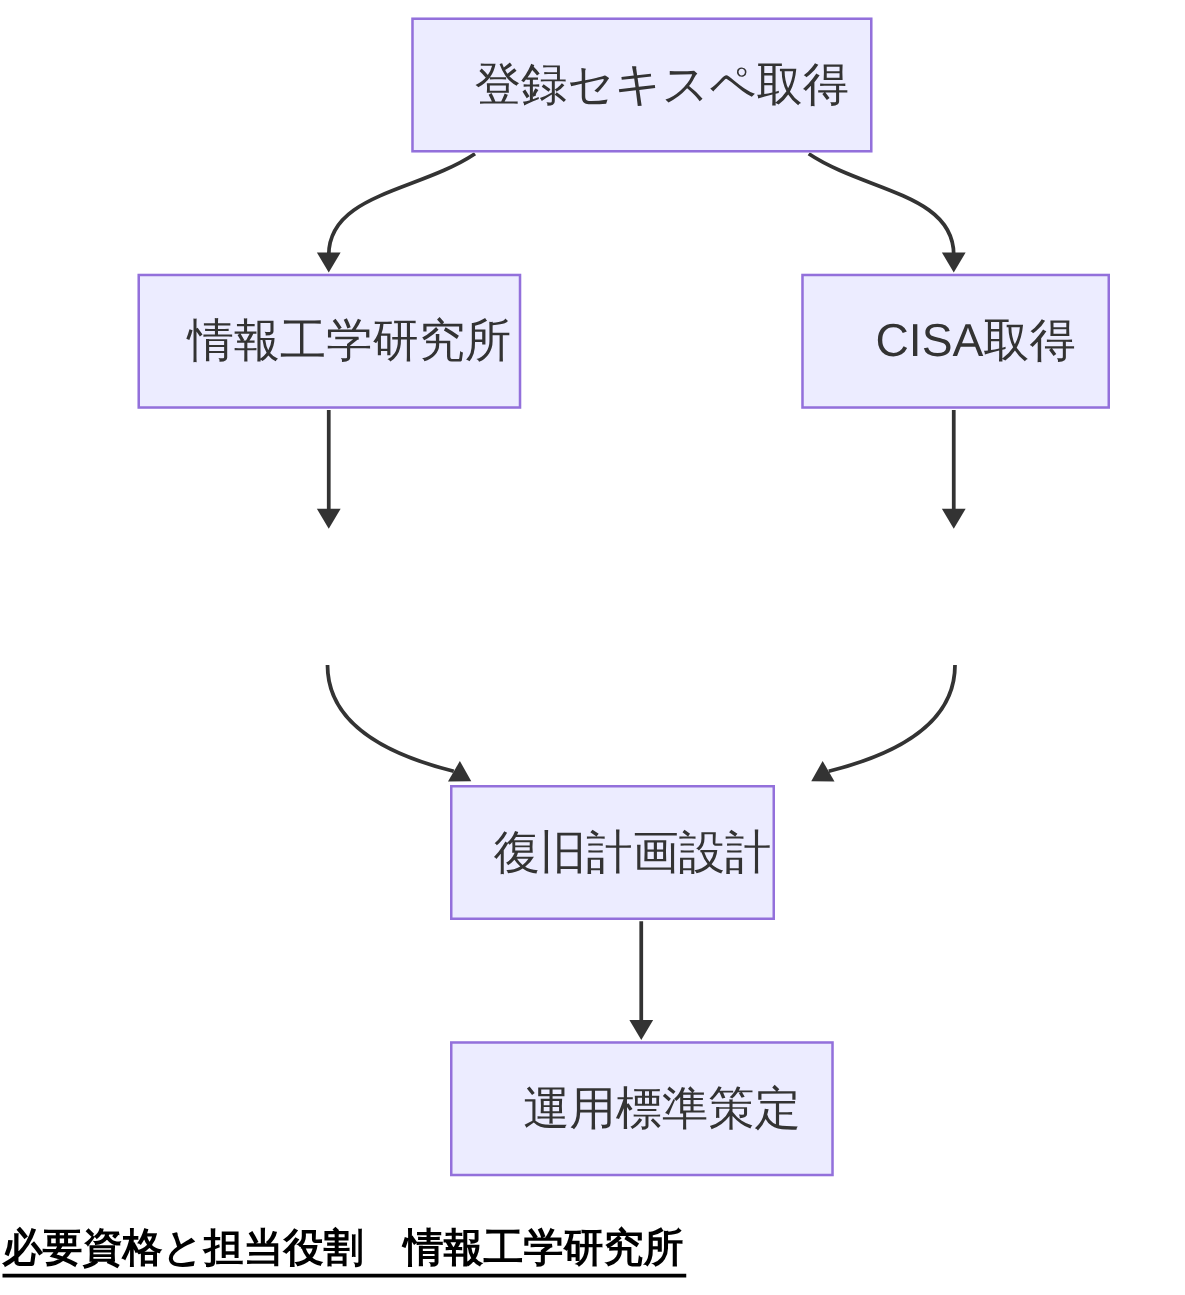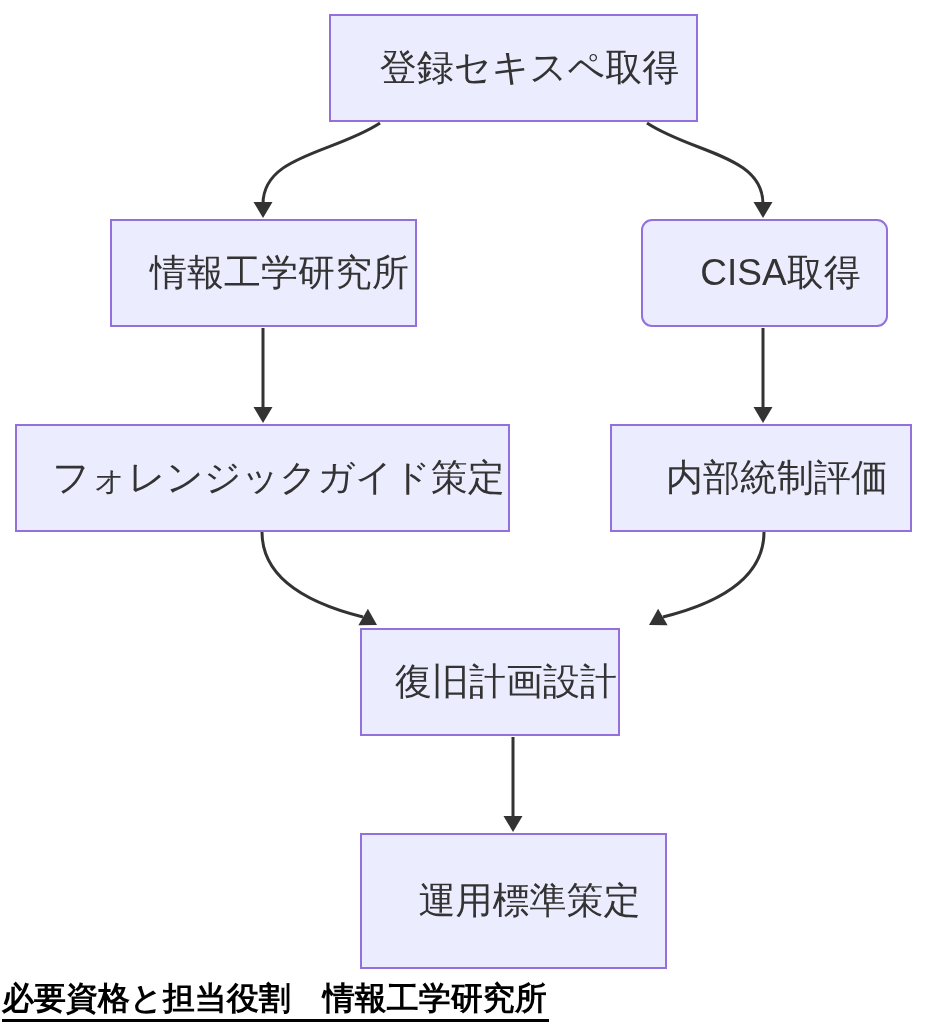--- a/index.html
+++ b/index.html
@@ -39,25 +39,25 @@
     display: flex;
     align-items: center;
     justify-content: center;
     font-size: 37px;
     text-align: center;
     white-space: nowrap;
     padding-left: 32px;
   }
   .n1 { left: 329px; top: 14px;  width: 369px; height: 108px; }
   .n2 { left: 110px; top: 219px; width: 307px; height: 108px; }
-  .n3 { left: 641px; top: 219px; width: 247px; height: 108px; border-radius: 11px; }
+  .n3 { left: 641px; top: 219px; width: 247px; height: 108px; }
   .n4 { left: 15px;  top: 424px; width: 495px; height: 108px; }
   .n5 { left: 610px; top: 424px; width: 302px; height: 108px; }
   .n6 { left: 360px; top: 628px; width: 260px; height: 108px; }
-  .n7 { left: 360px; top: 833px; width: 307px; height: 136px; }
+  .n7 { left: 360px; top: 833px; width: 307px; height: 108px; }
   .caption {
     position: absolute;
     left: 2px;
     top: 981px;
     font-size: 32px;
     font-weight: bold;
     line-height: 1.1;
     color: var(--caption-color, #000000);
     border-bottom: 3px solid var(--caption-color, #000000);
     padding: 0 2px 3px 0;
@@ -95,26 +95,20 @@
 
   <div class="node n1">
     <span>登録セキスペ取得</span>
   </div>
   <div class="node n2">
     <span>情報工学研究所</span>
   </div>
   <div class="node n3">
     <span>CISA取得</span>
   </div>
-  <div class="node n4">
-    <span>フォレンジックガイド策定</span>
-  </div>
-  <div class="node n5">
-    <span>内部統制評価</span>
-  </div>
   <div class="node n6">
     <span>復旧計画設計</span>
   </div>
   <div class="node n7">
     <span>運用標準策定</span>
   </div>
 
   <div class="caption">必要資格と担当役割　情報工学研究所</div>
 
 </div>

